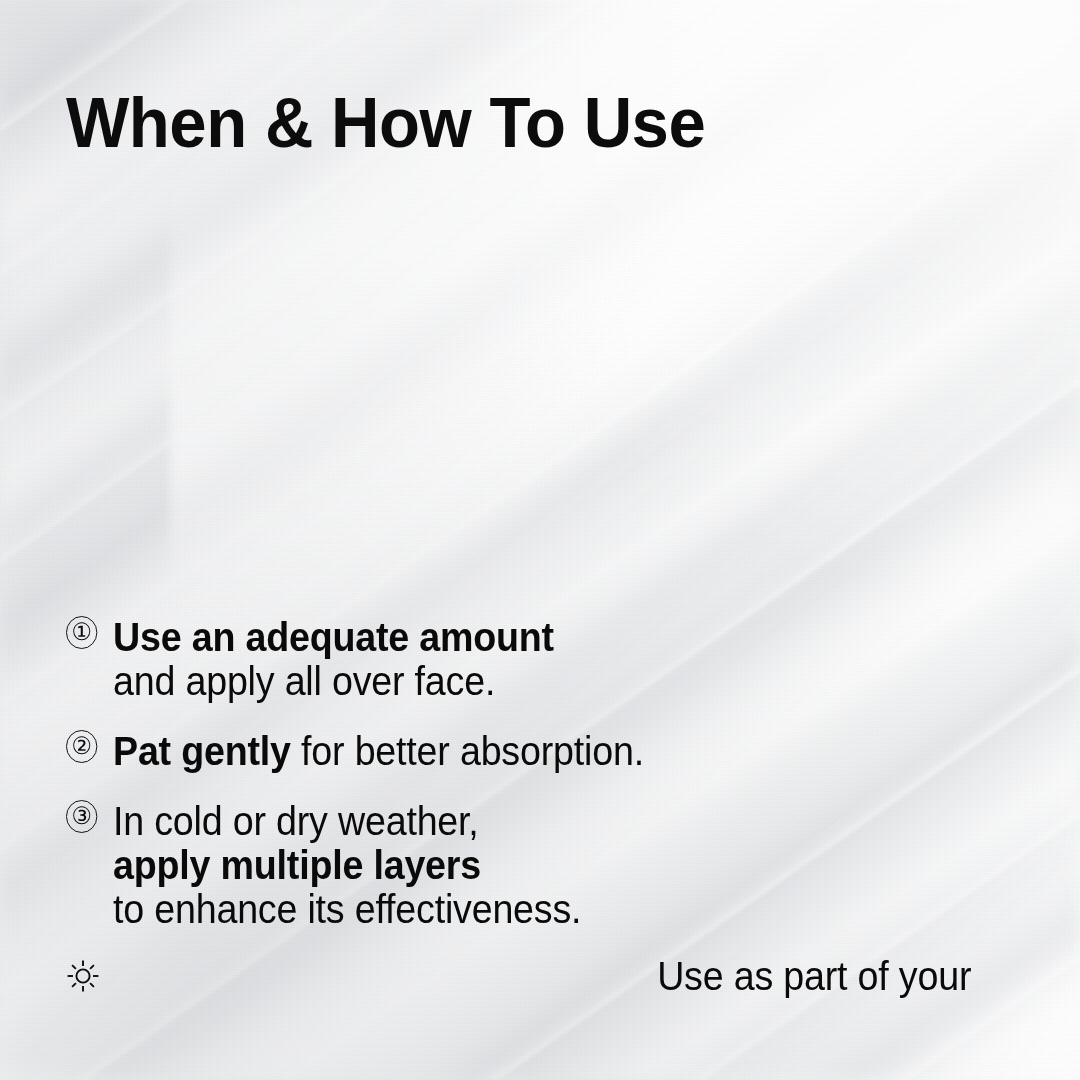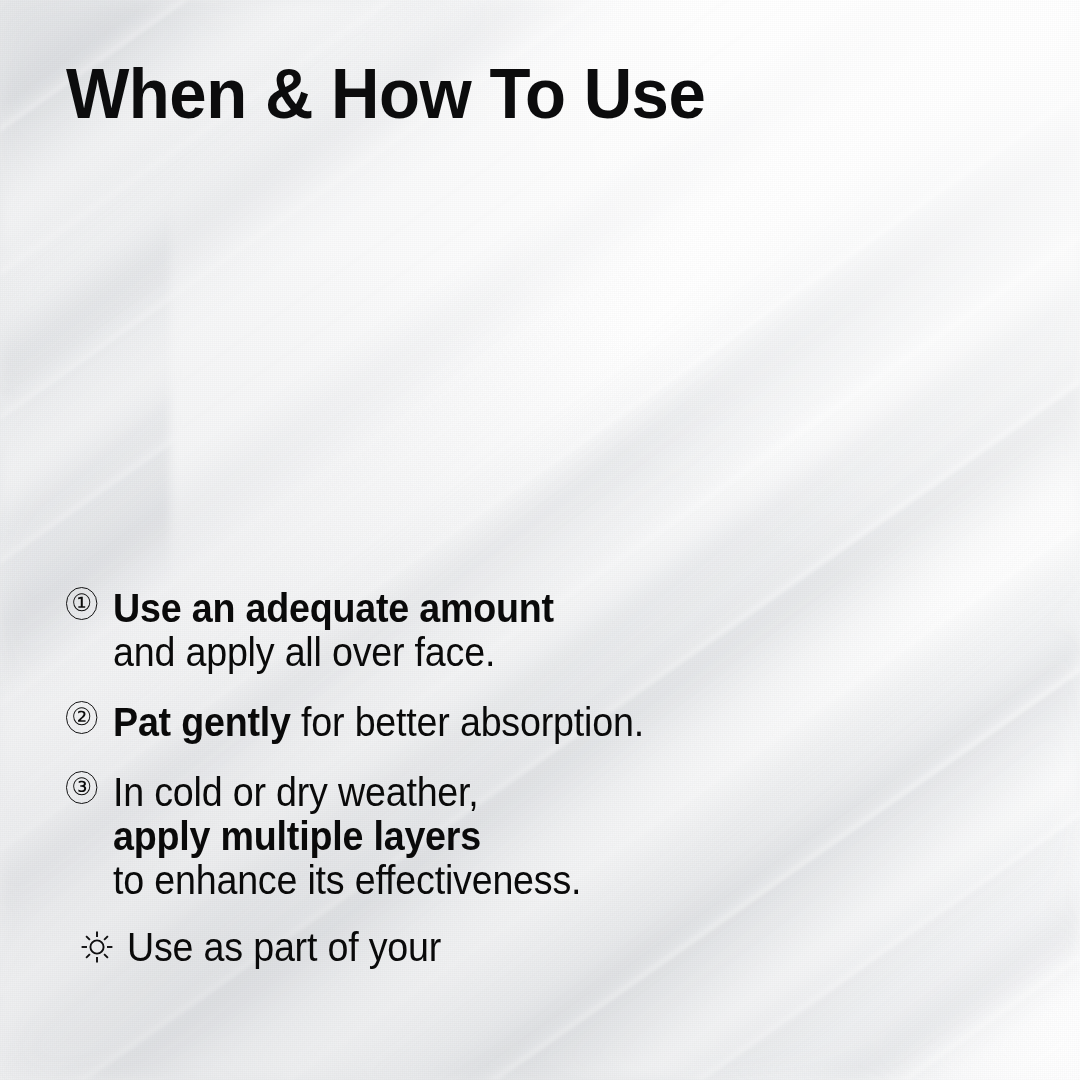--- a/index.html
+++ b/index.html
@@ -111,20 +111,21 @@
       repeating-linear-gradient(0deg,   rgba(0,0,0,0.035) 0 1px, rgba(255,255,255,0.03) 1px 2px),
       repeating-linear-gradient(90deg,  rgba(0,0,0,0.030) 0 1px, rgba(255,255,255,0.03) 1px 2px);
     mix-blend-mode: multiply;
   }
 
   
   .content {
     position: absolute;
     inset: 0;
     color: #0a0a0a;
+    margin-top: 29px;
   }
 
   .title {
     position: absolute;
     left: 66px;
     top: 58px;
     font-size: 71px;
     font-weight: 700;
     letter-spacing: -0.5px;
     line-height: 1;
@@ -172,23 +173,24 @@
     letter-spacing: -0.2px;
     white-space: nowrap;
     transform: scaleX(0.94);
     transform-origin: left center;
   }
 
   .line b { font-weight: 700; }
 
   .footer {
     position: absolute;
-    left: 80px;
+    left: 66px;
     top: 925px;
     width: 960px;
+    text-align: right;
   }
 
   .f-row {
     position: relative;
     padding-left: 47px;
     height: 47px;
   }
 
   .f-icon {
     position: absolute;

